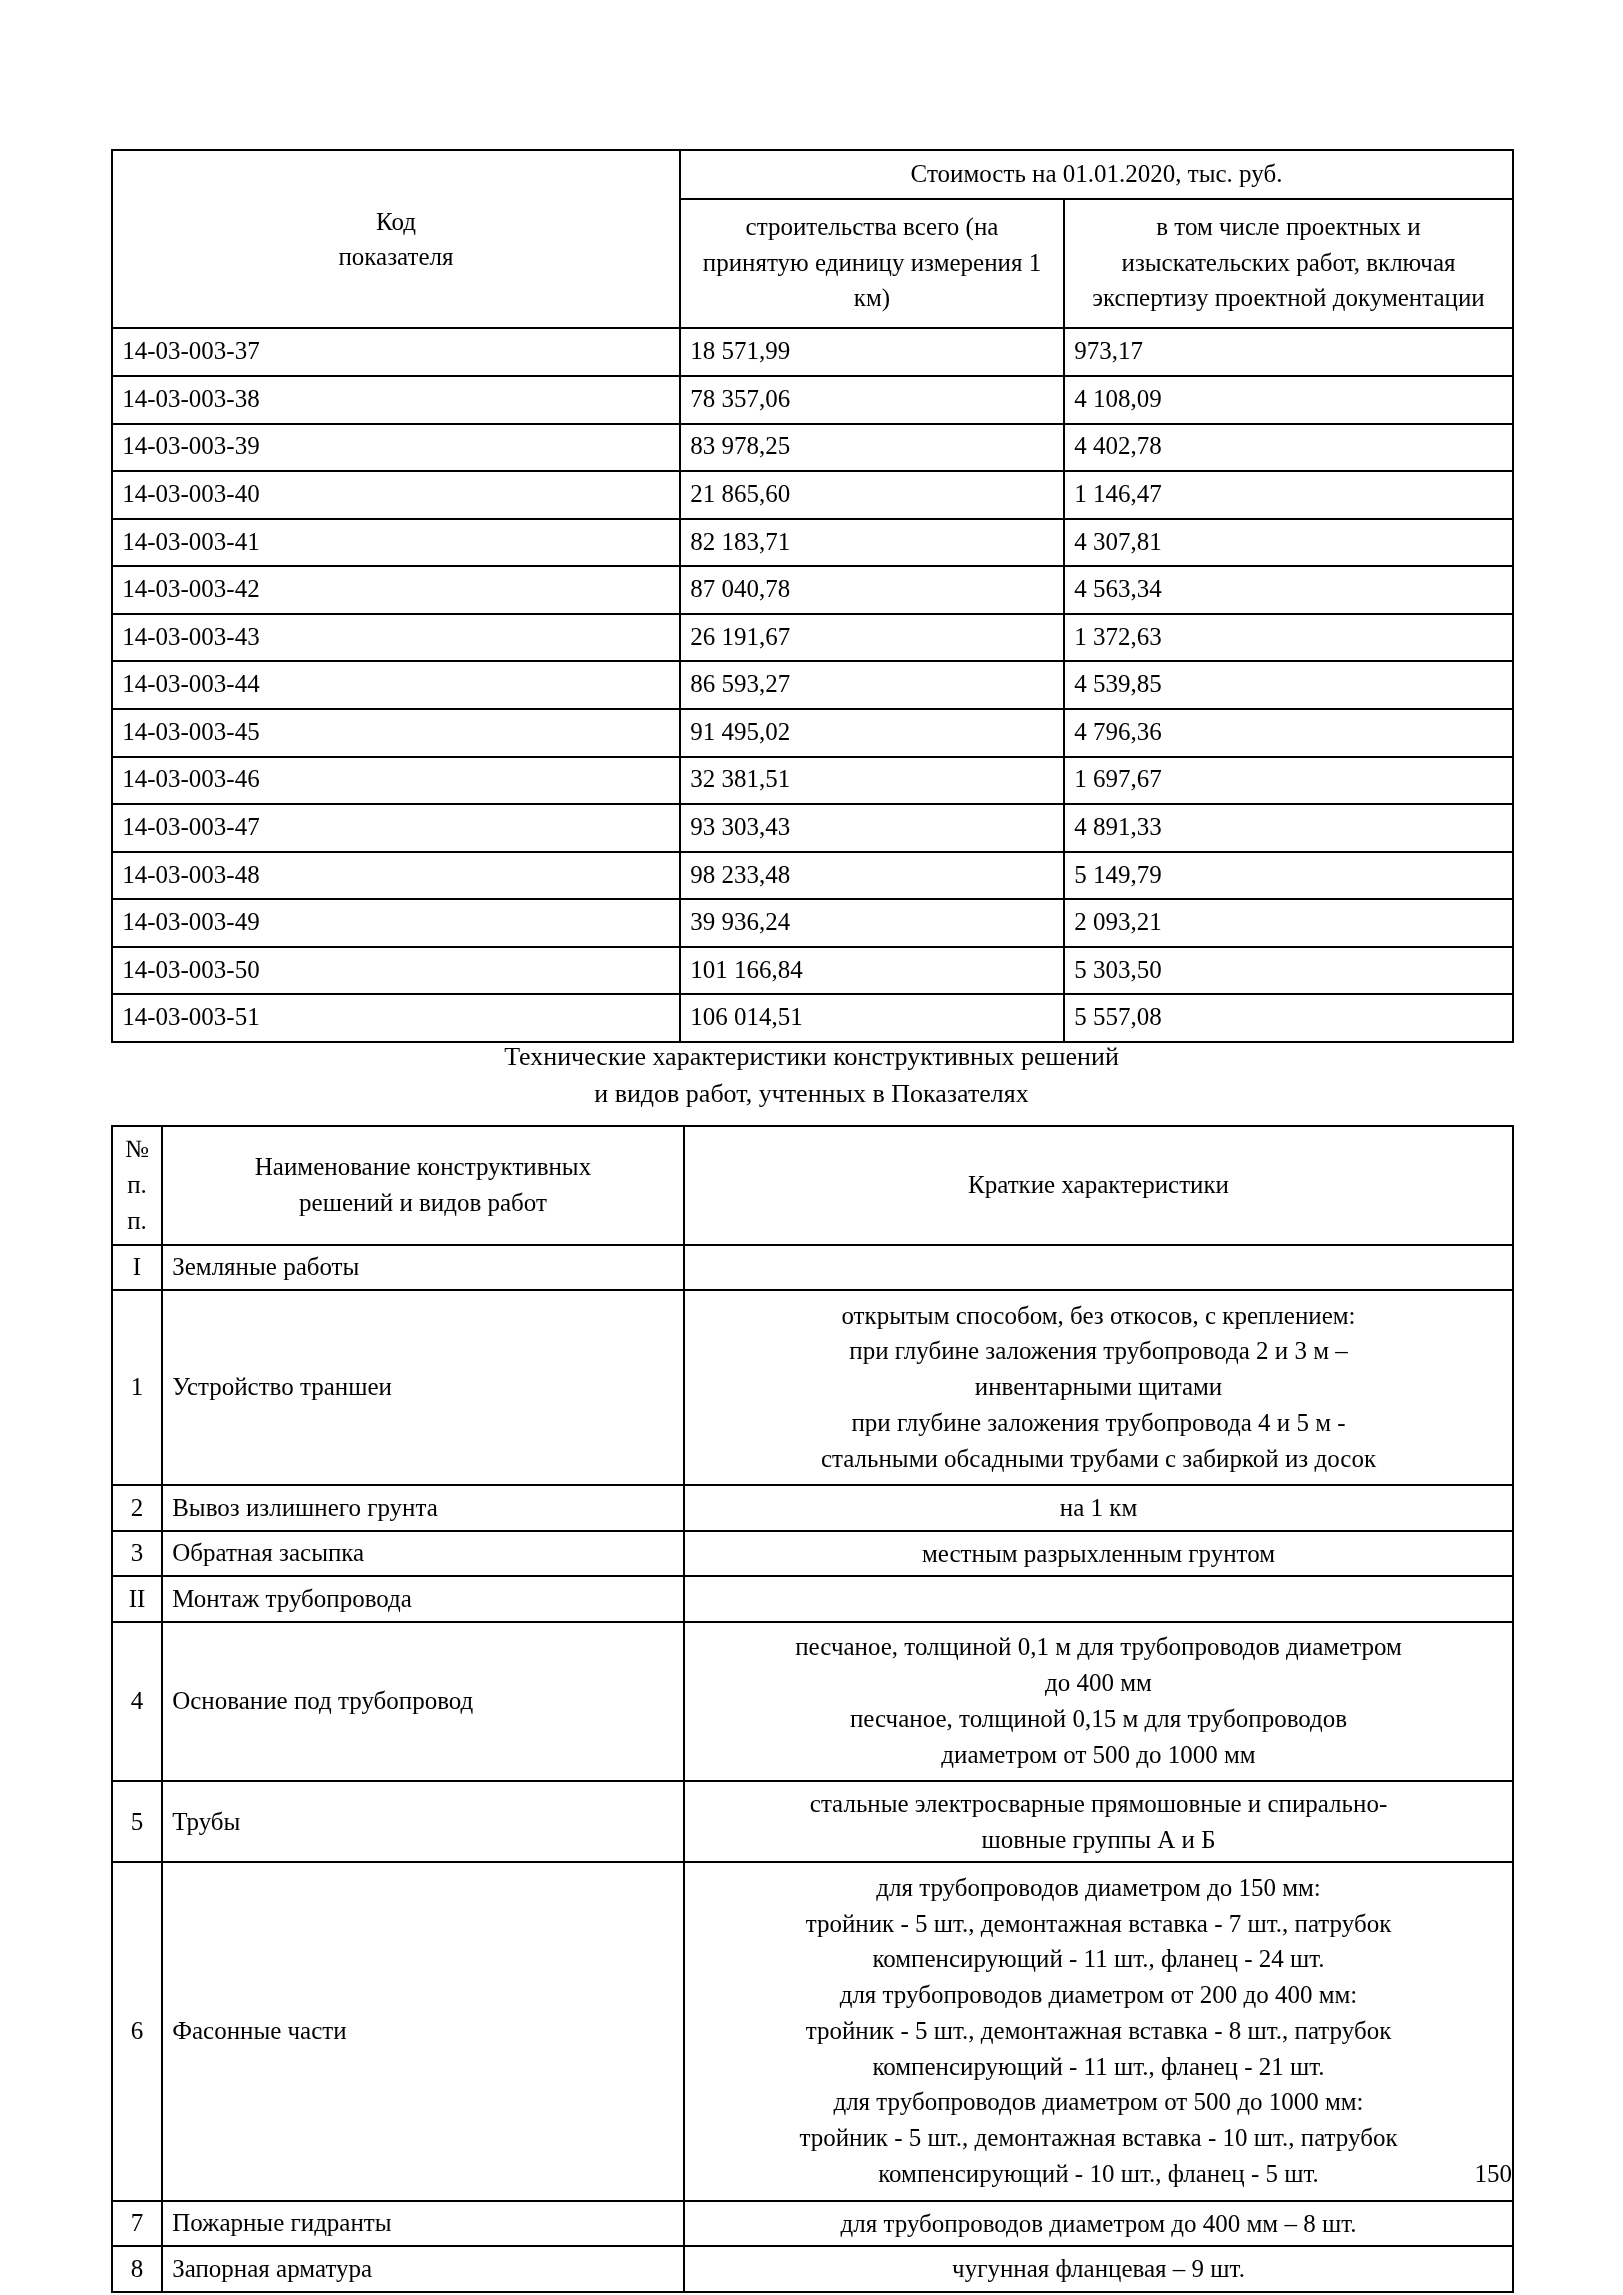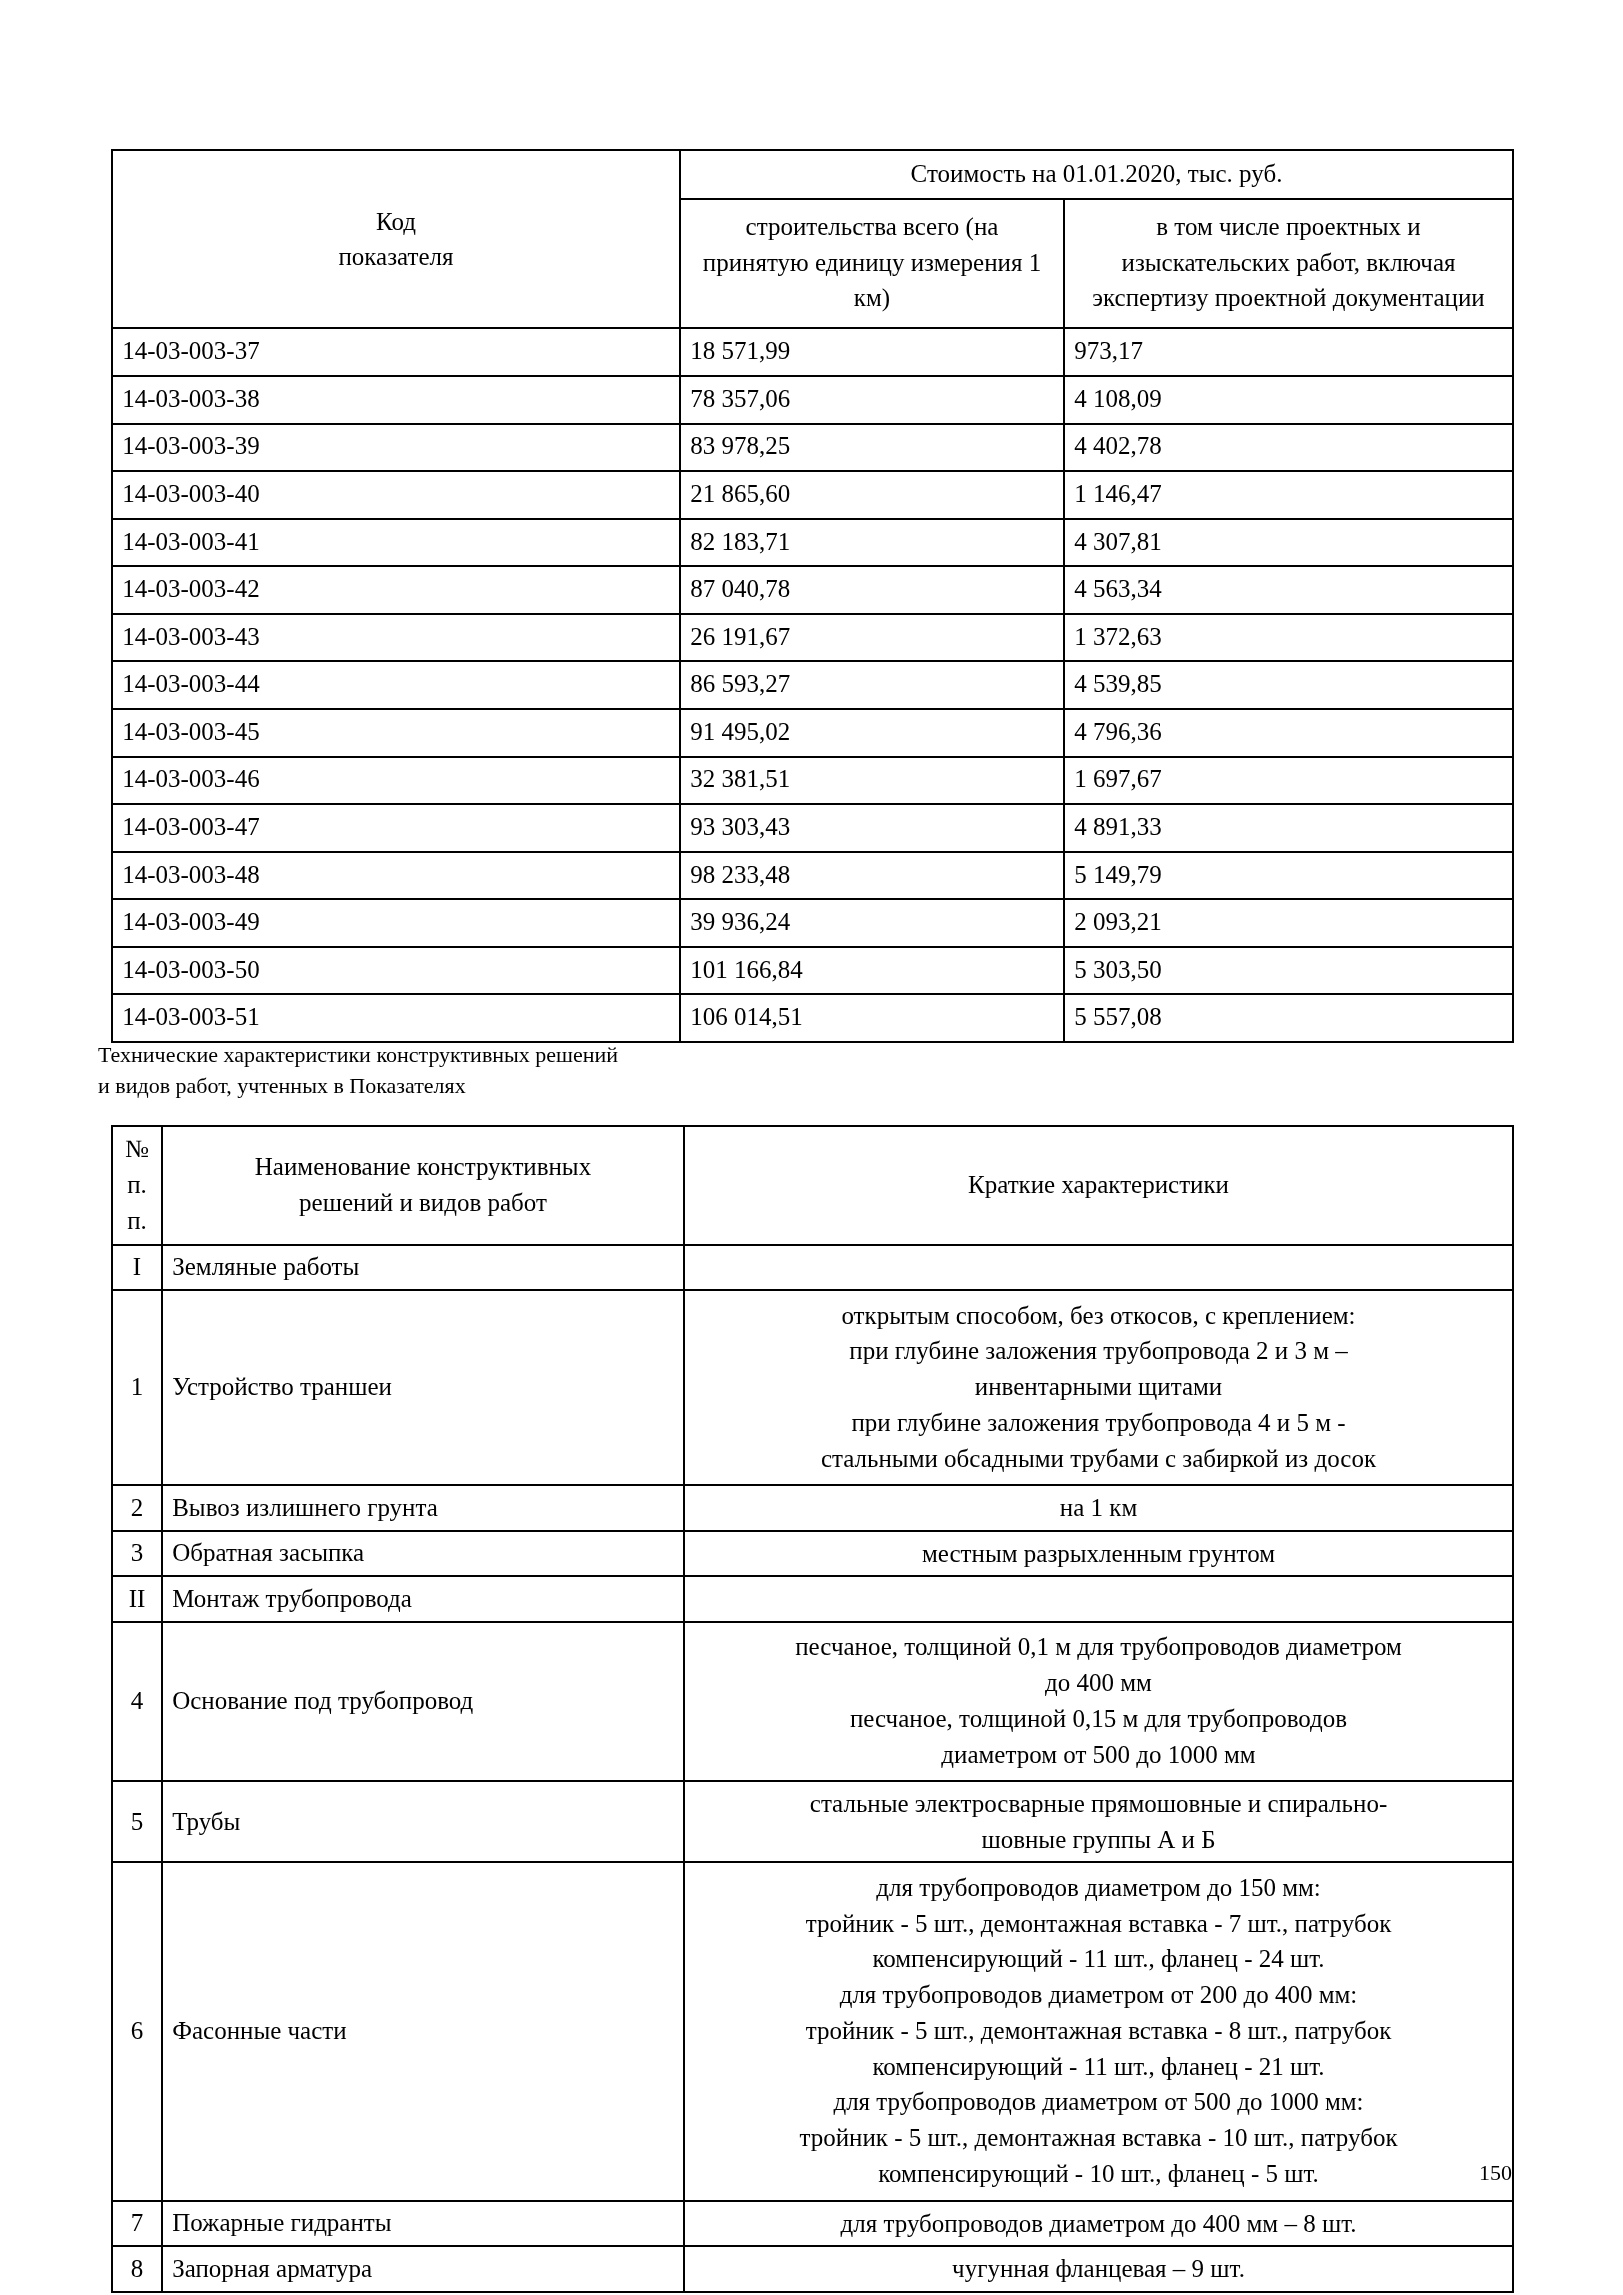--- a/index.html
+++ b/index.html
@@ -61,25 +61,25 @@
     line-height: 1.42;
     margin-left: 20px;
   }
   #cost-table tbody td {
     padding: 5.9px 9.2px 7.2px;
   }
 
   
   .section-heading {
     position: absolute;
-    left: 98px;
+    left: 111px;
     top: 1039px;
     width: 1401px;
-    text-align: left;
-    font-size: 22px;
+    text-align: center;
+    font-size: 26px;
     line-height: 1.42;
   }
 
   
   #tech-table {
     position: absolute;
     left: 111px;
     top: 1125px;
   }
   #tech-table col.t-num  { width: 50px; }
@@ -114,21 +114,21 @@
     line-height: 1.43;
   }
   #tech-table td.c-desc .line { display: block; }
   #tech-table tr.tall td { padding-top: 6.5px; padding-bottom: 7.9px; }
 
   
   .page-number {
     position: absolute;
     right: 111px;
     top: 2160px;
-    font-size: 22px;
+    font-size: 25px;
     text-align: right;
   }
 </style>
 </head>
 <body>
 
 <div class="page">
 
   <table class="doc-table" id="cost-table">
     <colgroup>

